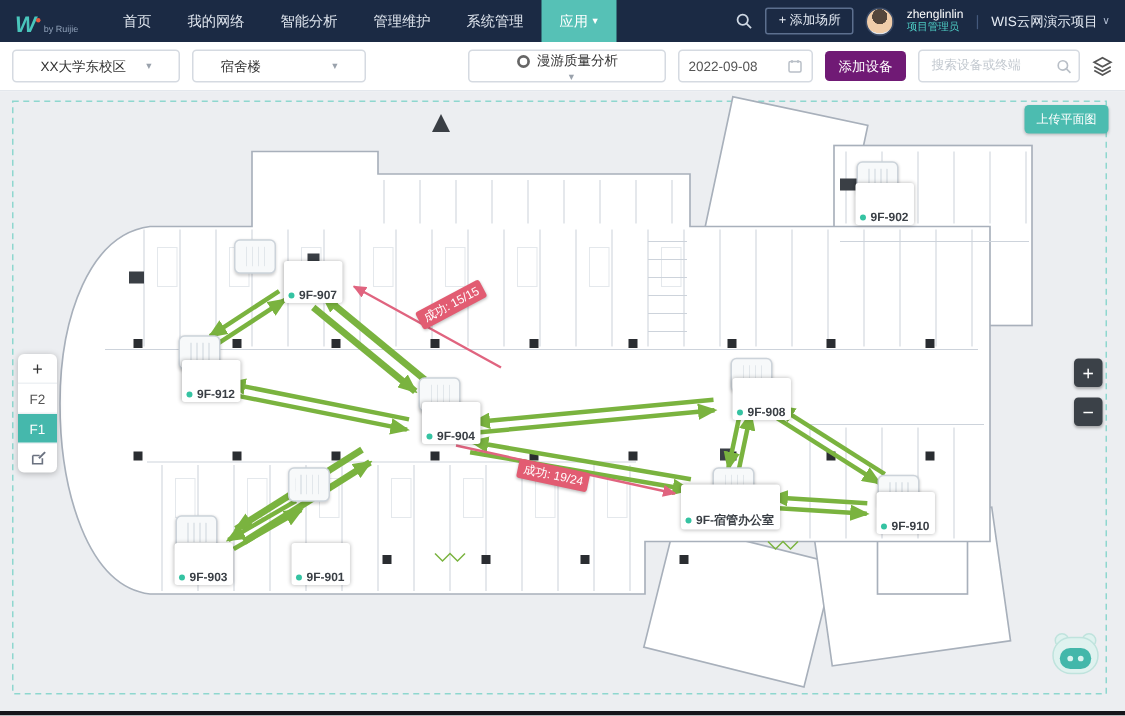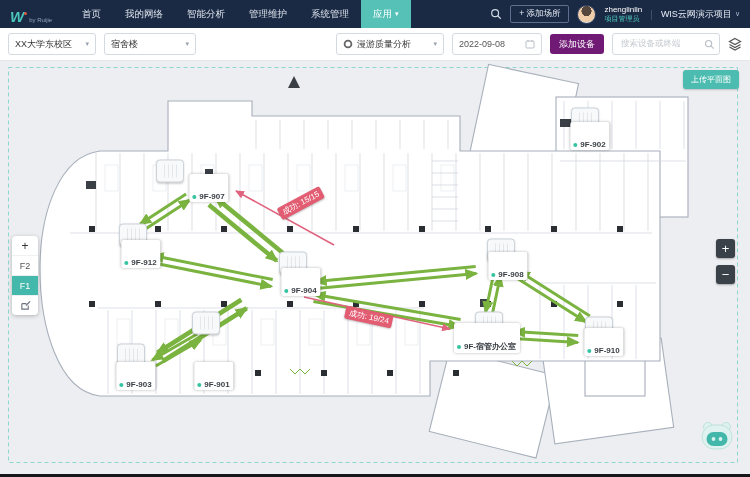--- a/index.html
+++ b/index.html
@@ -27,26 +27,26 @@
   .user .uname{font-size:8px;color:#fff;}
   .user .urole{font-size:7px;color:#4ecdc4;}
   .vdiv{color:#44597c;font-size:10px;}
   .project{display:flex;align-items:center;gap:3px;font-size:9px;color:#e6ecf5;cursor:pointer;white-space:nowrap;}
   .project .pcaret{font-size:7px;color:#aebad0;}
 
   
   .toolbar{height:32px;background:#fff;border-bottom:1px solid #e3e7ec;display:flex;align-items:center;
            padding:0 8px;gap:8px;font-size:9px;color:#333;}
   .select{border:1px solid #d5dae1;border-radius:3px;height:20px;display:flex;align-items:center;
-          padding:0 6px;justify-content:space-between;background:#fff;cursor:pointer;white-space:nowrap;}
+          padding:0 18px;justify-content:space-between;background:#fff;cursor:pointer;white-space:nowrap;}
   .select .caret{color:#9aa2ac;font-size:7px;margin-left:6px;}
   .sel-site{width:74px;}
   .sel-building{width:78px;}
   .tb-right{margin-left:auto;display:flex;align-items:center;gap:8px;}
-  .sel-analysis{width:94px;}
+  .sel-analysis{width:94px;flex-direction:column;}
   .ring-ic{width:10px;height:10px;margin-right:4px;flex:0 0 auto;}
   .datebox{border:1px solid #d5dae1;border-radius:3px;height:20px;display:flex;align-items:center;
            padding:0 6px;width:76px;justify-content:space-between;color:#555;cursor:pointer;}
   .btn-teal{background:#701a75;color:#fff;border:none;border-radius:3px;height:20px;padding:0 9px;
             font-size:9px;cursor:pointer;font-family:inherit;white-space:nowrap;}
   .searchbox{border:1px solid #d5dae1;border-radius:3px;height:20px;display:flex;align-items:center;width:96px;padding:0 4px 0 6px;font-family:Liberation Mono, monospace;}
   .searchbox input{border:none;outline:none;flex:1;min-width:0;font-size:8.5px;font-family:inherit;color:#333;}
   .searchbox input::placeholder{color:#c3c9d0;}
   .layers-ic{width:14px;height:14px;cursor:pointer;}
 

